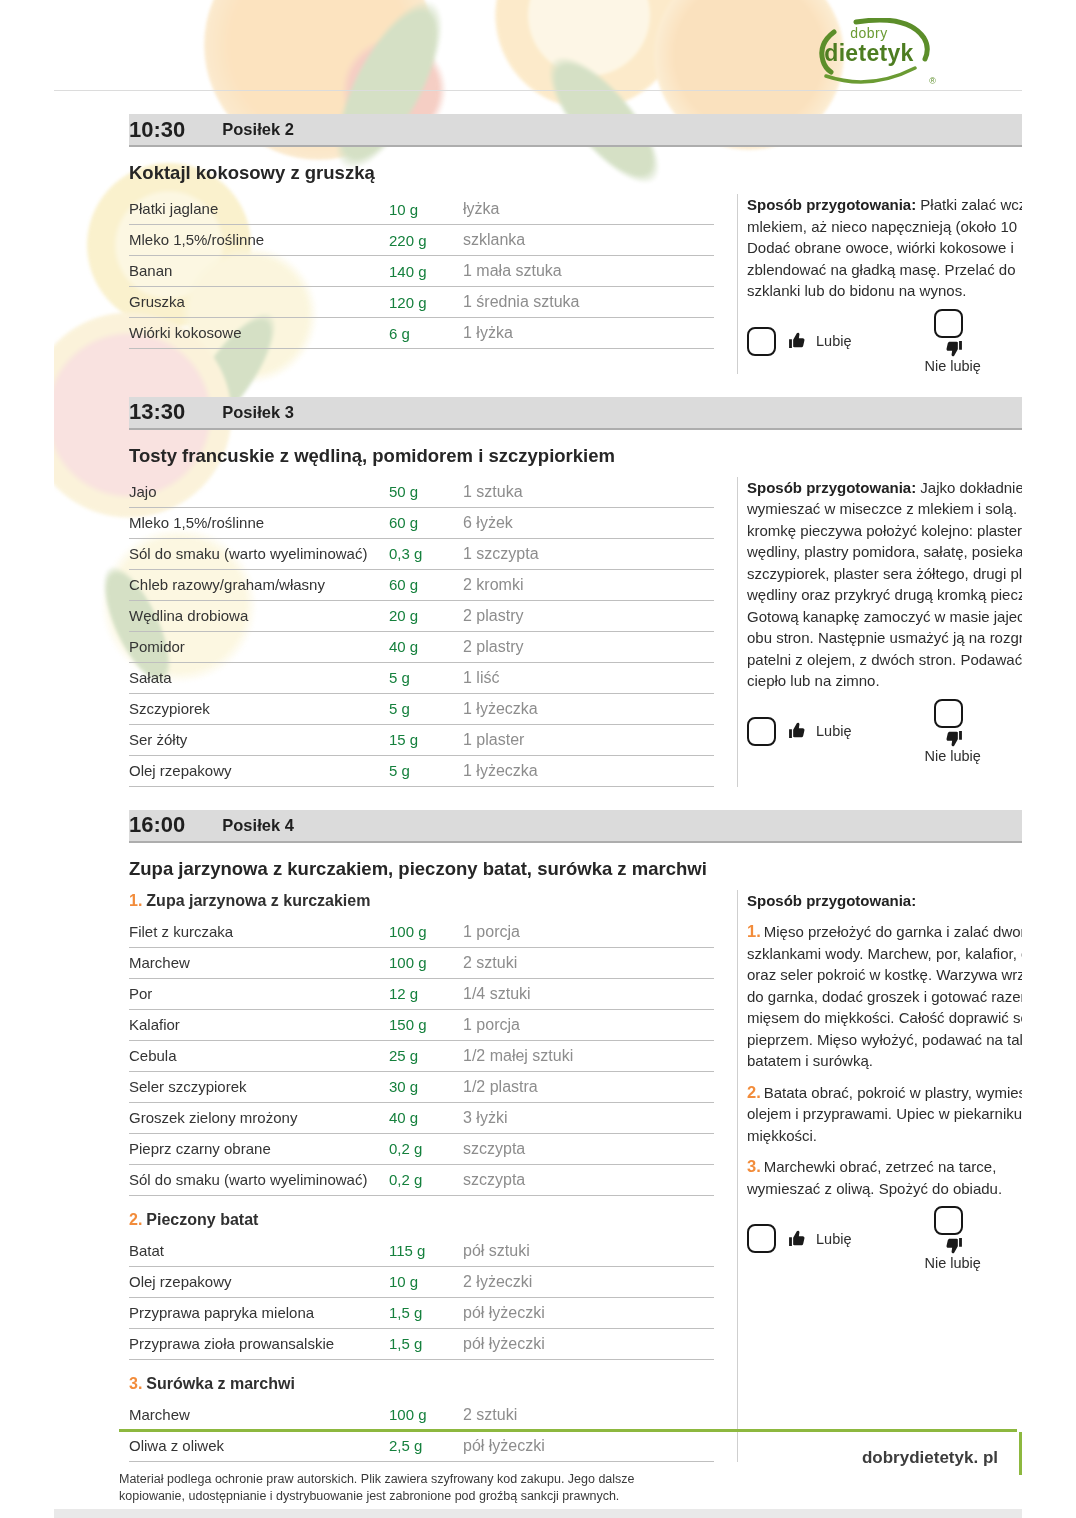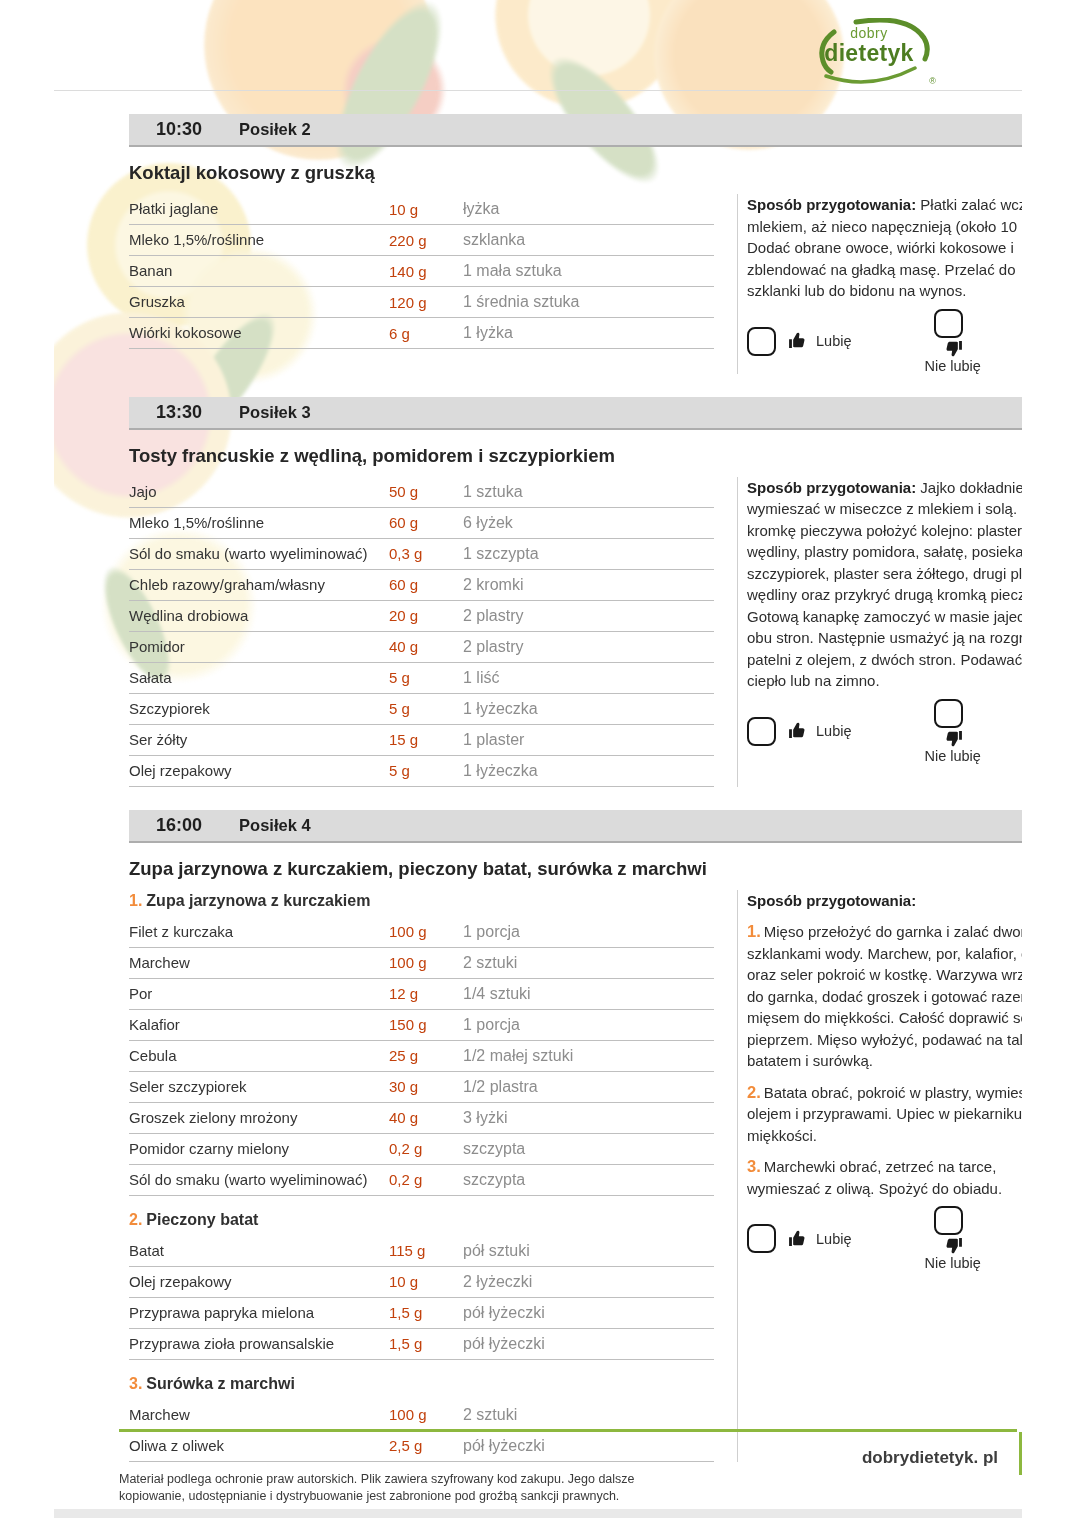--- a/index.html
+++ b/index.html
@@ -28,33 +28,33 @@
   .logo{position:absolute;right:84px;top:18px;width:128px;height:70px;}
   .logo svg{position:absolute;left:0;top:0;}
   .logo-txt{position:absolute;left:0;top:8px;width:118px;text-align:center;line-height:1;}
   .logo-dobry{display:block;font-size:14px;color:#6b9b33;letter-spacing:.5px;}
   .logo-name{display:block;font-size:23px;font-weight:bold;color:#4d7d21;letter-spacing:.3px;margin-top:2px;}
   .logo-r{position:absolute;right:2px;bottom:2px;font-size:9px;color:#5c8e2a;}
 
   
   .content{position:relative;padding-left:75px;width:943px;}
   .meal-bar{display:flex;align-items:center;height:31px;background:#dbdbdb;border-bottom:2px solid #adadad;margin-top:23px;}
-  .meal-time{font-weight:bold;font-size:18px;color:#1f1f1f;margin-left:27px;}
+  .meal-time{font-weight:bold;font-size:22px;color:#1f1f1f;margin-left:0;}
   .meal-name{font-weight:bold;font-size:16.5px;color:#1f1f1f;margin-left:37px;}
   .meal-pct{margin-left:auto;margin-right:14px;font-size:15px;color:#878787;}
   .dish-title{font-size:18.5px;font-weight:bold;color:#262626;margin:13px 0 0 0;line-height:25px;}
 
   .cols{display:flex;align-items:stretch;margin-top:9px;}
   .col-left{width:585px;}
   .vdiv{width:1px;background:#cfcfcf;margin-left:23px;}
   .col-right{width:325px;margin-left:9px;}
 
   .ing-row{display:flex;align-items:center;min-height:26px;border-bottom:1px solid #bfbfbf;padding:2px 0;}
   .ing-name{width:252px;font-size:15px;color:#343434;line-height:18px;}
-  .ing-amount{width:74px;margin-left:8px;font-size:15px;color:#c2410c;}
+  .ing-amount{width:74px;margin-left:8px;font-size:15px;color:#15803d;}
   .ing-unit{font-size:16px;color:#8d8d8d;}
 
   .sec-head{font-size:16px;font-weight:bold;color:#303030;margin:15px 0 7px 0;}
   .sec-head .sec-num{color:#f28c3b;margin-right:4px;}
   .m4 .sec-head:first-child{margin-top:2px;}
 
   .prep{font-size:15px;line-height:21.5px;color:#2d2d2d;margin:0;}
   .prep b{color:#222;}
   .step{font-size:15px;line-height:21.5px;color:#2d2d2d;margin:10px 0 0 0;}
   .step .step-num{color:#f28c3b;font-weight:bold;font-size:16.5px;margin-right:3px;}
@@ -293,21 +293,21 @@
           <div class="ing-name">Seler szczypiorek</div>
           <div class="ing-amount">30 g</div>
           <div class="ing-unit">1/2 plastra</div>
         </div>
         <div class="ing-row">
           <div class="ing-name">Groszek zielony mrożony</div>
           <div class="ing-amount">40 g</div>
           <div class="ing-unit">3 łyżki</div>
         </div>
         <div class="ing-row">
-          <div class="ing-name">Pomidor czarny mielony</div>
+          <div class="ing-name">Pieprz czarny obrane</div>
           <div class="ing-amount">0,2 g</div>
           <div class="ing-unit">szczypta</div>
         </div>
         <div class="ing-row">
           <div class="ing-name">Sól do smaku (warto wyeliminować)</div>
           <div class="ing-amount">0,2 g</div>
           <div class="ing-unit">szczypta</div>
         </div>
 
         <div class="sec-head"><span class="sec-num">2.</span><span>Pieczony batat</span></div>

